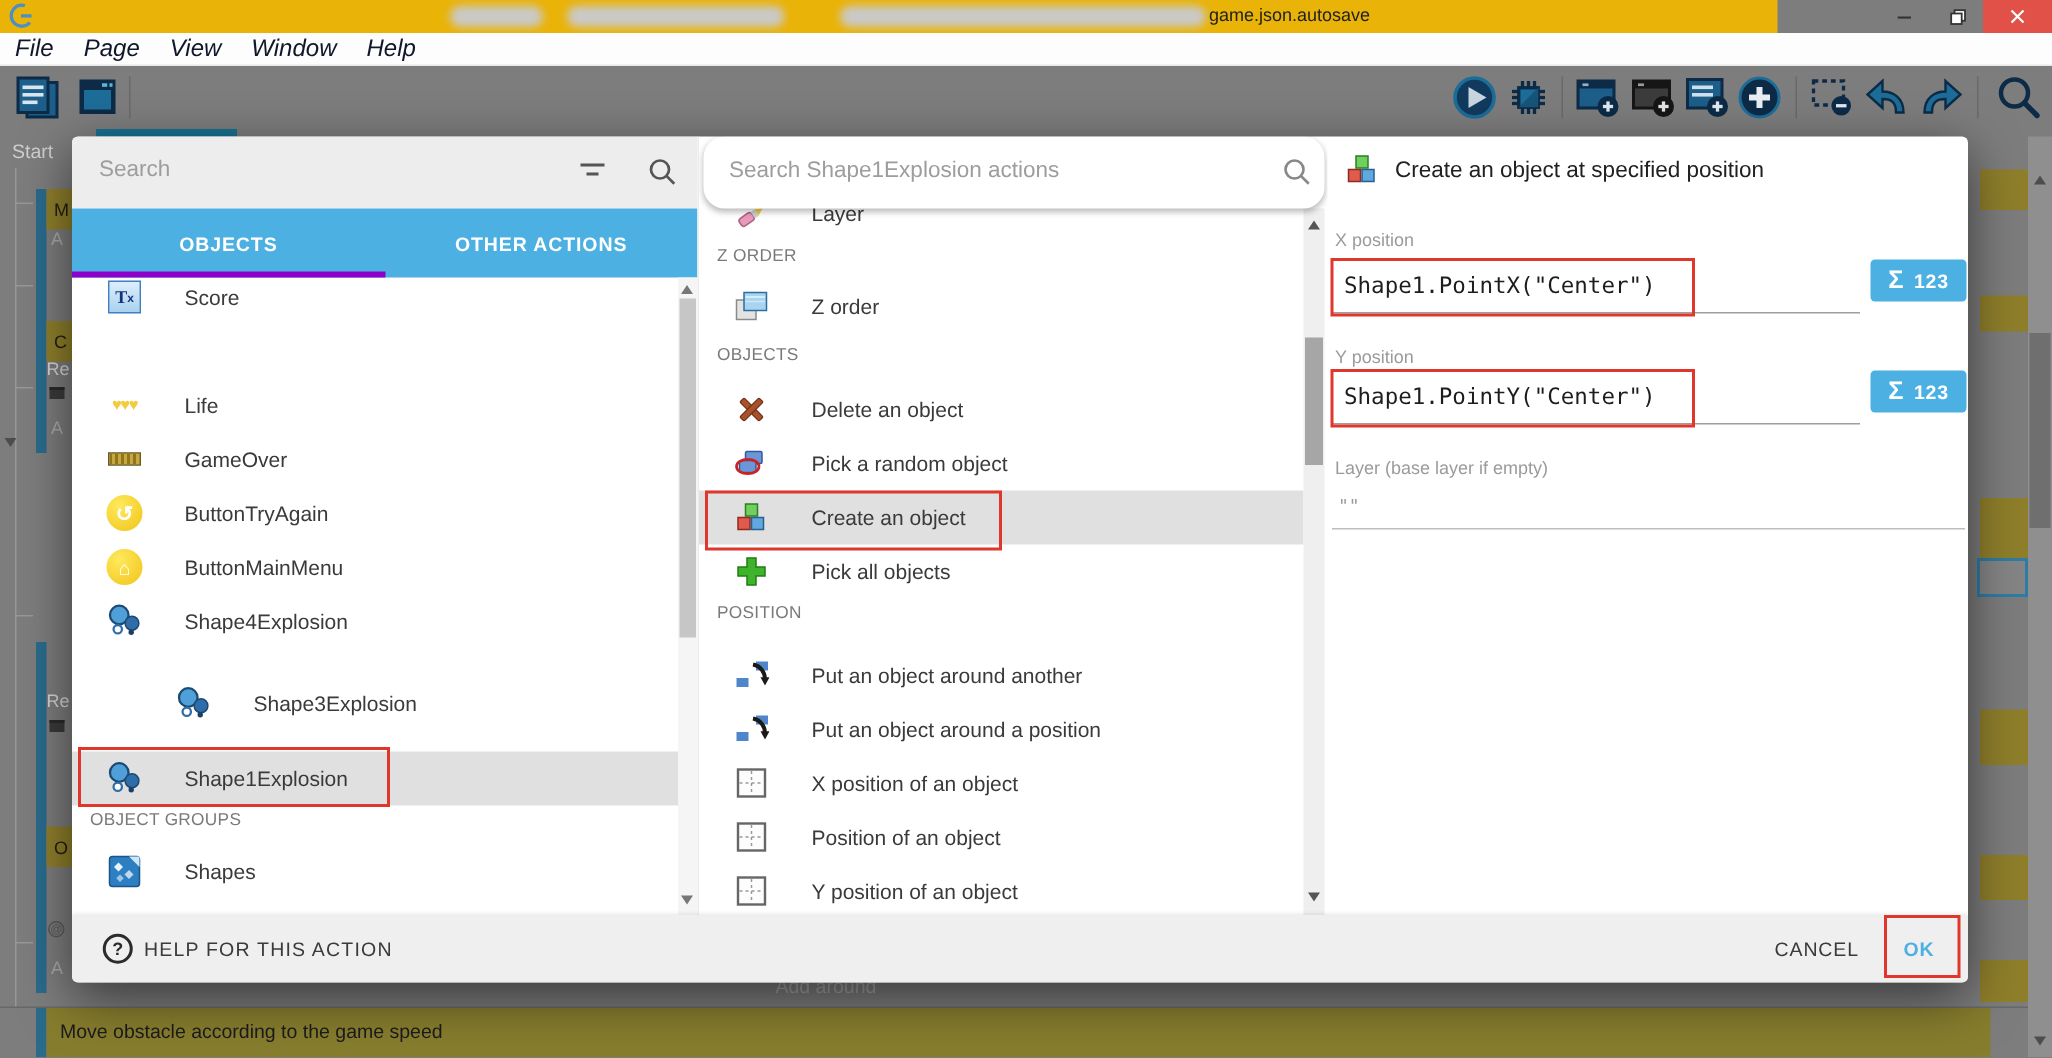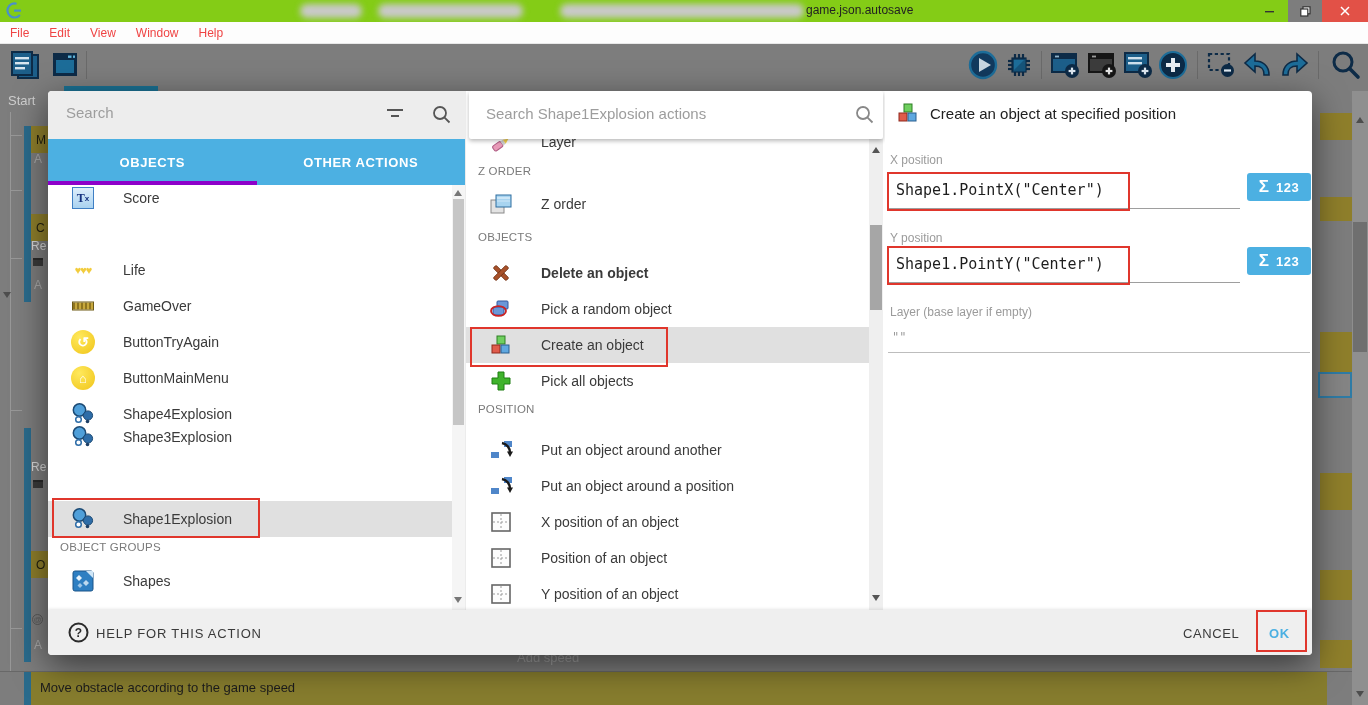--- a/index.html
+++ b/index.html
@@ -1,26 +1,26 @@
 <!DOCTYPE html>
 <html><head>
 <meta charset="utf-8">
 <style>
   html,body{margin:0;padding:0;background:#555;}
   *{box-sizing:border-box;font-family:"Liberation Sans",sans-serif;}
   .screen{position:relative;width:1368px;height:705px;background:#7d7d7d;overflow:hidden;}
   .abs{position:absolute;}
 
   
-  .titlebar{position:absolute;left:0;top:0;width:1288px;height:22px;background:#84cc16;}
+  .titlebar{position:absolute;left:0;top:0;width:1185px;height:22px;background:#eab308;}
   .title-text{position:absolute;top:3px;font-size:12px;color:#222;white-space:nowrap;}
   .blur-blob{position:absolute;top:4px;height:14px;background:#c9c9c9;border-radius:7px;filter:blur(3px);}
   .winbtn{position:absolute;top:0;height:22px;display:flex;align-items:center;justify-content:center;}
   .menubar{position:absolute;left:0;top:22px;width:1368px;height:22px;background:#fdfdfd;border-bottom:1px solid #e8e8e8;display:flex;align-items:center;}
-  .menu-item{font-size:12px;color:#ef4444;padding:0 10px;height:22px;display:flex;align-items:center;}
+  .menu-item{font-size:16px;color:#0f172a;padding:0 10px;height:22px;display:flex;align-items:center;font-style:italic;}
 
   
   .bb{position:absolute;width:7px;background:#2a6b8c;}
   .yb{position:absolute;background:#8f7f2b;}
   .bgl{position:absolute;font-size:12px;color:#23200f;white-space:nowrap;}
   .bgl.light{color:#d6d6d6;}
   .bgl.gray{color:#a9a9a9;}
   .treeline{position:absolute;background:#989898;}
   .sb-arrow{position:absolute;width:0;height:0;border-left:4px solid transparent;border-right:4px solid transparent;}
   .up6{border-bottom:6px solid #4d4d4d;}
@@ -28,21 +28,21 @@
 
   
   .dialog{position:absolute;left:48px;top:91px;width:1264px;height:564px;background:#ffffff;border-radius:4px;
           box-shadow:0 10px 34px rgba(0,0,0,.55);overflow:hidden;}
   .panel{position:absolute;top:0;height:519px;overflow:hidden;}
   .p-left{left:0;width:417px;}
   .p-mid{left:417px;width:420px;border-left:1px solid #ececec;}
   .p-right{left:837px;width:427px;}
 
   .searchbar-left{position:absolute;left:0;top:0;width:417px;height:48px;background:#ededed;}
-  .searchbar-card{position:absolute;left:3px;top:0;width:414px;height:48px;background:#fff;border-radius:2px;
+  .searchbar-card{position:absolute;left:3px;top:0;width:414px;height:48px;background:#fff;border-radius:14px;
                   box-shadow:0 2px 4px rgba(0,0,0,.28);z-index:3;}
   .search-input{position:absolute;border:none;outline:none;background:transparent;font-size:15px;color:#333;}
   .search-input::placeholder{color:#9d9d9d;}
 
   .tabbar{position:absolute;left:0;top:48px;width:417px;height:46px;background:#4cb0e2;display:flex;}
   .tab{width:50%;display:flex;align-items:center;justify-content:center;font-size:13px;font-weight:bold;
        color:#fff;letter-spacing:.6px;position:relative;}
   .tab .underline{position:absolute;left:0;bottom:0;width:100%;height:4px;background:#8d00c9;}
 
   .row{position:absolute;left:0;width:100%;height:36px;}
@@ -109,21 +109,21 @@
     </span>
     <span class="winbtn" style="left:1322px;width:46px;background:#e25147;">
       <svg width="10" height="10" viewBox="0 0 10 10">
           <path d="M1,1 L9,9 M9,1 L1,9" stroke="#fff" stroke-width="1.5"></path>
         </svg>
     </span>
   </div>
 
   <div class="menubar">
     <span class="menu-item">File</span>
-    <span class="menu-item">Edit</span>
+    <span class="menu-item">Page</span>
     <span class="menu-item">View</span>
     <span class="menu-item">Window</span>
     <span class="menu-item">Help</span>
   </div>
 
   <div class="abs" style="left:0;top:44px;width:1368px;height:42px;">
     <span class="abs" style="left:8px;top:4px;">
       <svg width="34" height="34" viewBox="0 0 34 34">
           <rect x="10" y="7" width="20" height="23" fill="#1d5f8a" stroke="#0d2b47" stroke-width="2"></rect>
           <rect x="4" y="4" width="20" height="23" fill="#1d5f8a" stroke="#0d2b47" stroke-width="2"></rect>
@@ -273,21 +273,21 @@
     <div class="yb" style="left:1320px;top:387px;width:32px;height:37px;"></div>
     <div class="yb" style="left:1320px;top:484px;width:32px;height:30px;"></div>
     <div class="yb" style="left:1320px;top:554px;width:32px;height:28px;"></div>
 
     <div class="abs" style="left:1352px;top:5px;width:16px;height:614px;background:#8f8f8f;">
       <span class="sb-arrow up6" style="left:4px;top:26px;"></span>
       <div class="sb-thumb" style="left:1px;top:131px;width:14px;height:130px;background:#6f6f6f;"></div>
       <span class="sb-arrow down6" style="left:4px;top:600px;"></span>
     </div>
 
-    <span class="abs" style="left:517px;top:564px;font-size:13px;color:#a2a2a2;">Add speed</span>
+    <span class="abs" style="left:517px;top:564px;font-size:13px;color:#a2a2a2;">Add around</span>
     <div class="abs" style="left:0;top:585px;width:1352px;height:1px;background:#686868;"></div>
     <div class="bb" style="left:24px;top:586px;height:33px;"></div>
     <div class="abs" style="left:31px;top:586px;width:1296px;height:33px;background:#877d2e;">
       <span class="abs" style="left:9px;top:8px;font-size:13px;color:#1c1c1c;">Move obstacle according to the game speed</span>
     </div>
   </div>
 
   <div class="dialog">
 
     <div class="panel p-left">
@@ -351,21 +351,21 @@
         <span class="ico">
           <svg width="24" height="24" viewBox="0 0 24 24">
               <circle cx="8.5" cy="8" r="6.2" fill="#4f9fd9" stroke="#1c4a74" stroke-width="1.5"></circle>
               <circle cx="17" cy="13.5" r="4.6" fill="#2e6da8" stroke="#1c4a74"></circle>
               <circle cx="7.5" cy="17.5" r="2.8" fill="#fff" stroke="#2e6da8" stroke-width="1.5"></circle>
               <circle cx="16.5" cy="19.5" r="1.8" fill="#1c3f66"></circle>
             </svg>
         </span>
         <span class="lbl">Shape4Explosion</span>
       </div>
-      <div class="row" style="top:328px;">
+      <div class="row" style="top:360px;margin-left:46px;">
         <span class="ico">
           <svg width="24" height="24" viewBox="0 0 24 24">
               <circle cx="8.5" cy="8" r="6.2" fill="#4f9fd9" stroke="#1c4a74" stroke-width="1.5"></circle>
               <circle cx="17" cy="13.5" r="4.6" fill="#2e6da8" stroke="#1c4a74"></circle>
               <circle cx="7.5" cy="17.5" r="2.8" fill="#fff" stroke="#2e6da8" stroke-width="1.5"></circle>
               <circle cx="16.5" cy="19.5" r="1.8" fill="#1c3f66"></circle>
             </svg>
         </span>
         <span class="lbl">Shape3Explosion</span>
       </div>
@@ -435,21 +435,21 @@
               <rect x="2" y="7" width="13" height="13" fill="#e3e3e3" stroke="#8a8a8a"></rect>
               <rect x="7" y="2" width="15" height="12" fill="#a8d4f0" stroke="#2f6ea0"></rect>
               <line x1="8" y1="5" x2="21" y2="5" stroke="#d9edfa" stroke-width="1.4"></line>
               <line x1="8" y1="8" x2="21" y2="8" stroke="#cfe7f7" stroke-width="1"></line>
             </svg>
         </span>
         <span class="lbl">Z order</span>
       </div>
 
       <span class="sechdr" style="top:140px;">OBJECTS</span>
-      <div class="row" style="top:164px;font-weight:bold;">
+      <div class="row" style="top:164px;">
         <span class="ico">
           <svg width="22" height="22" viewBox="0 0 22 22">
               <g fill="#a8512a" stroke="#6e2f12" stroke-width="0.8">
                 <rect x="2" y="9" width="18" height="4" rx="1" transform="rotate(45 11 11)"></rect>
                 <rect x="2" y="9" width="18" height="4" rx="1" transform="rotate(-45 11 11)"></rect>
               </g>
             </svg>
         </span>
         <span class="lbl">Delete an object</span>
       </div>

